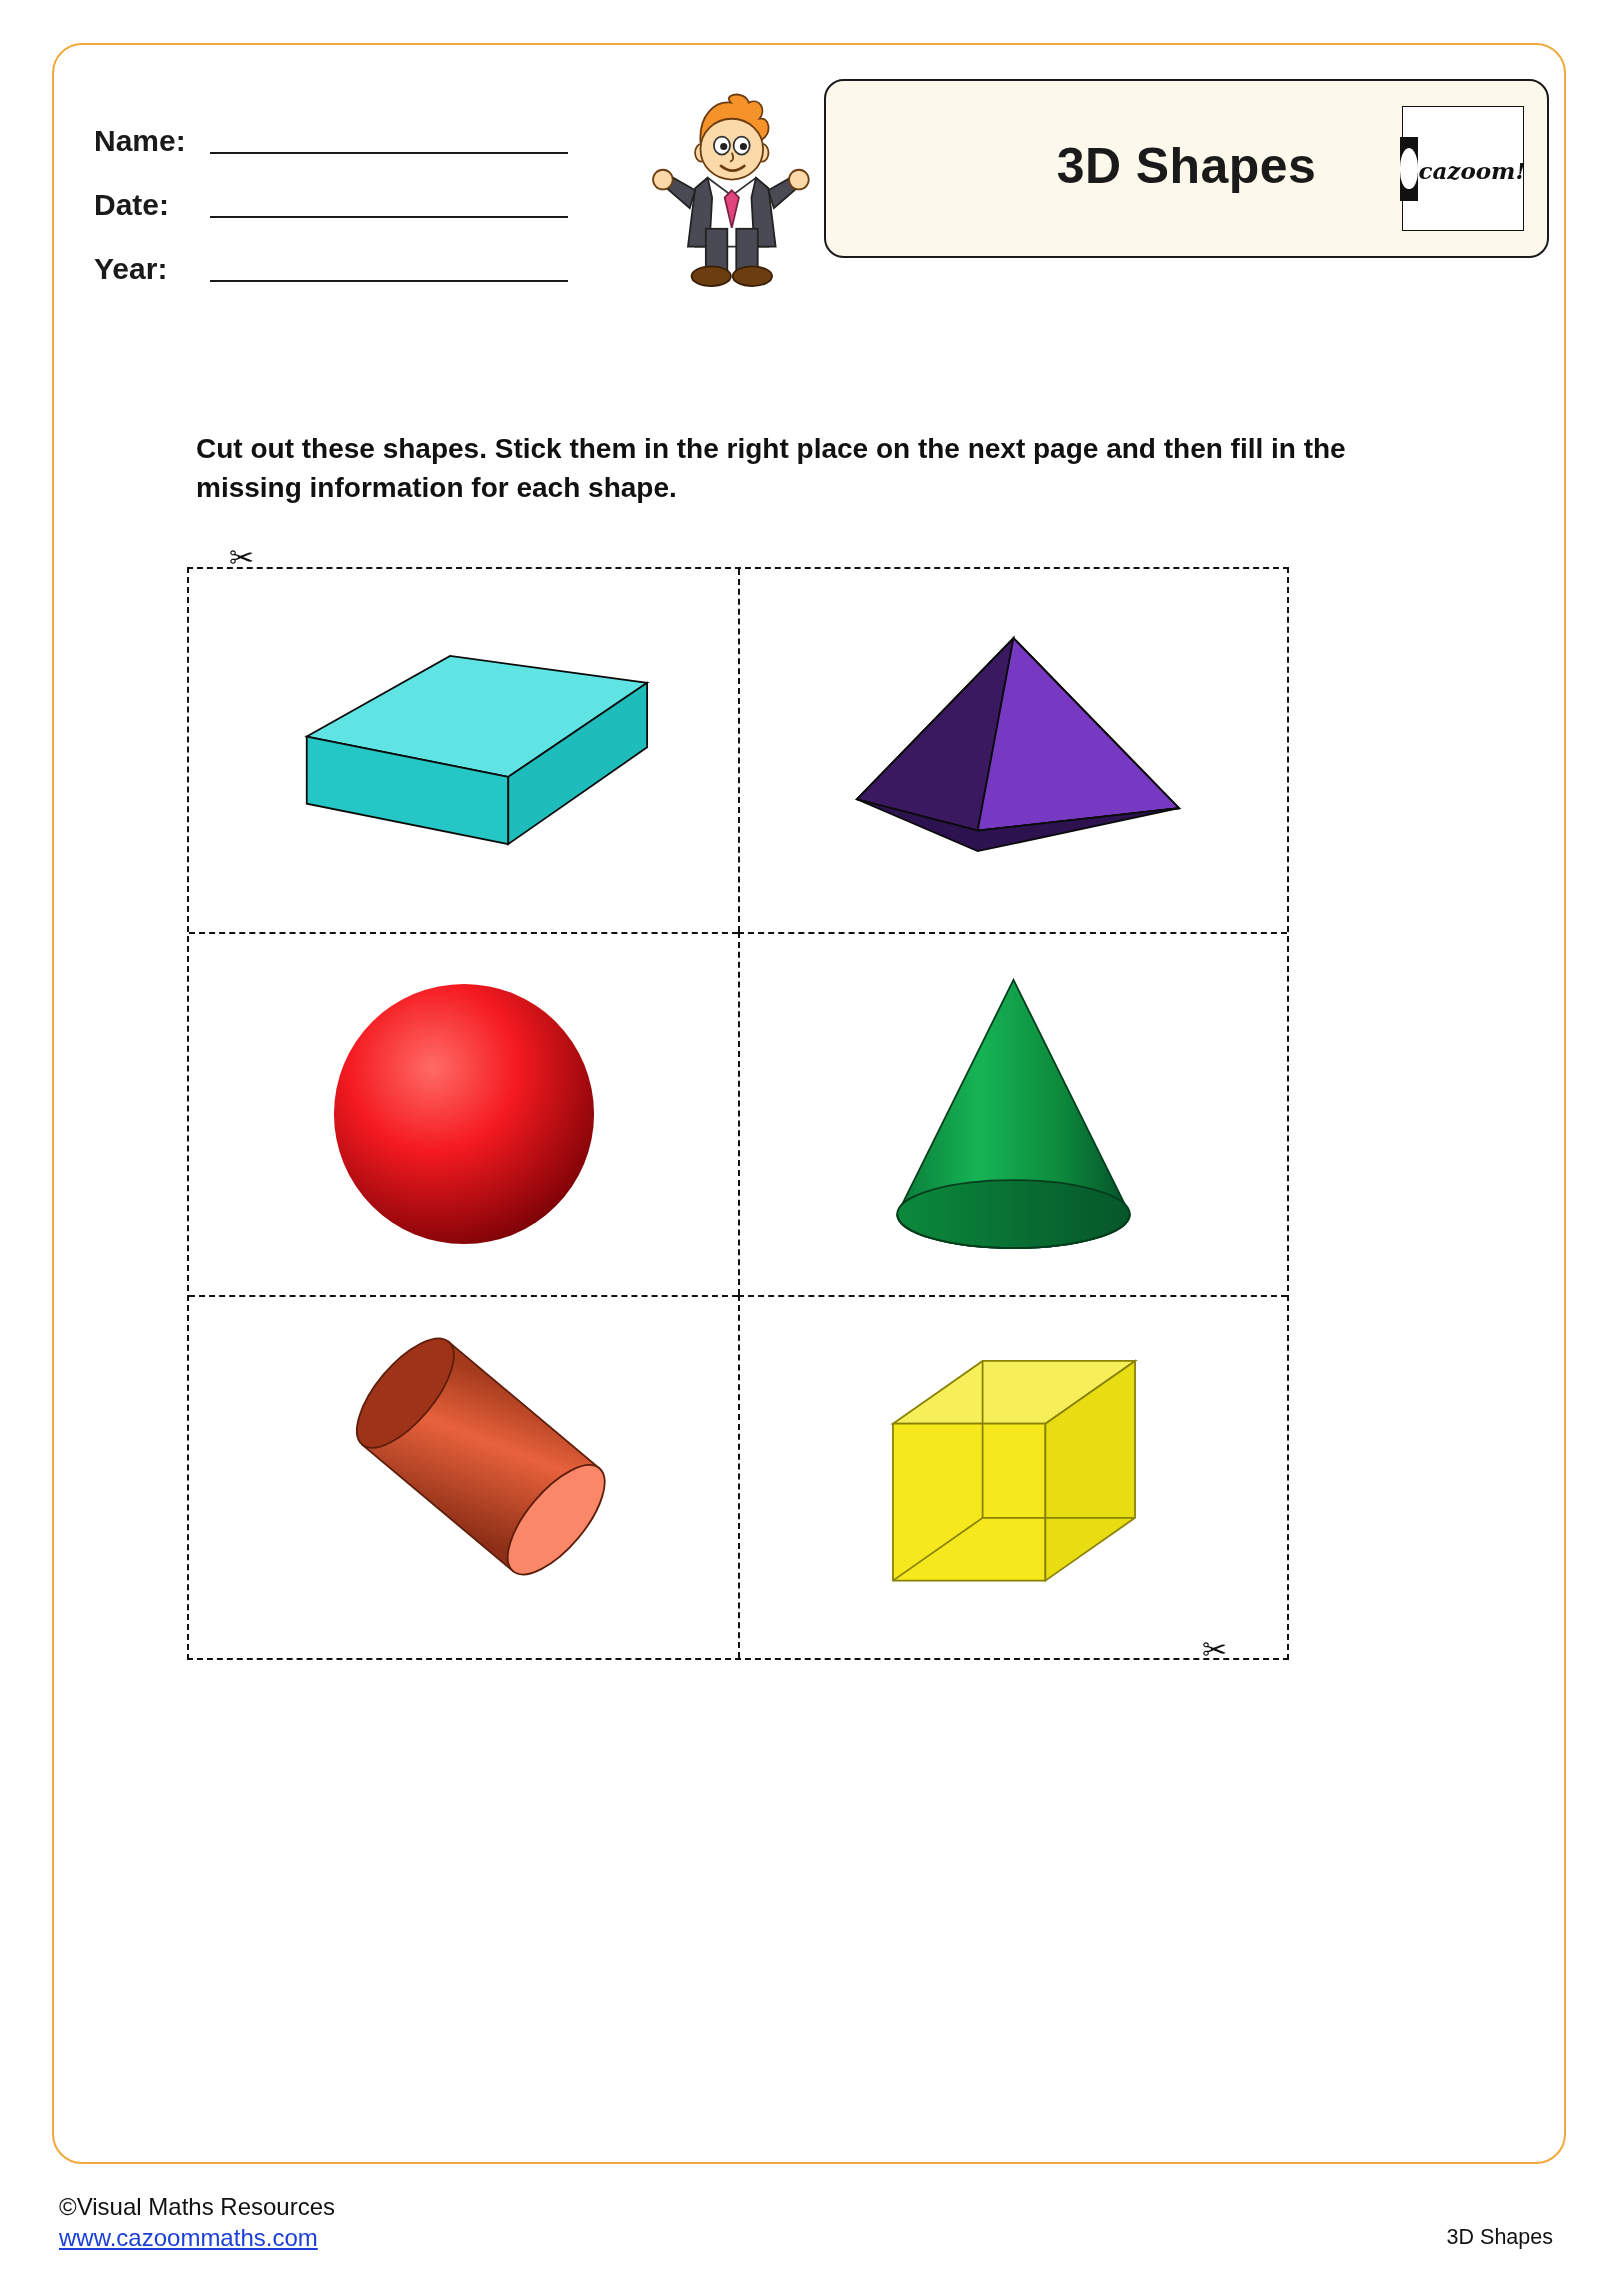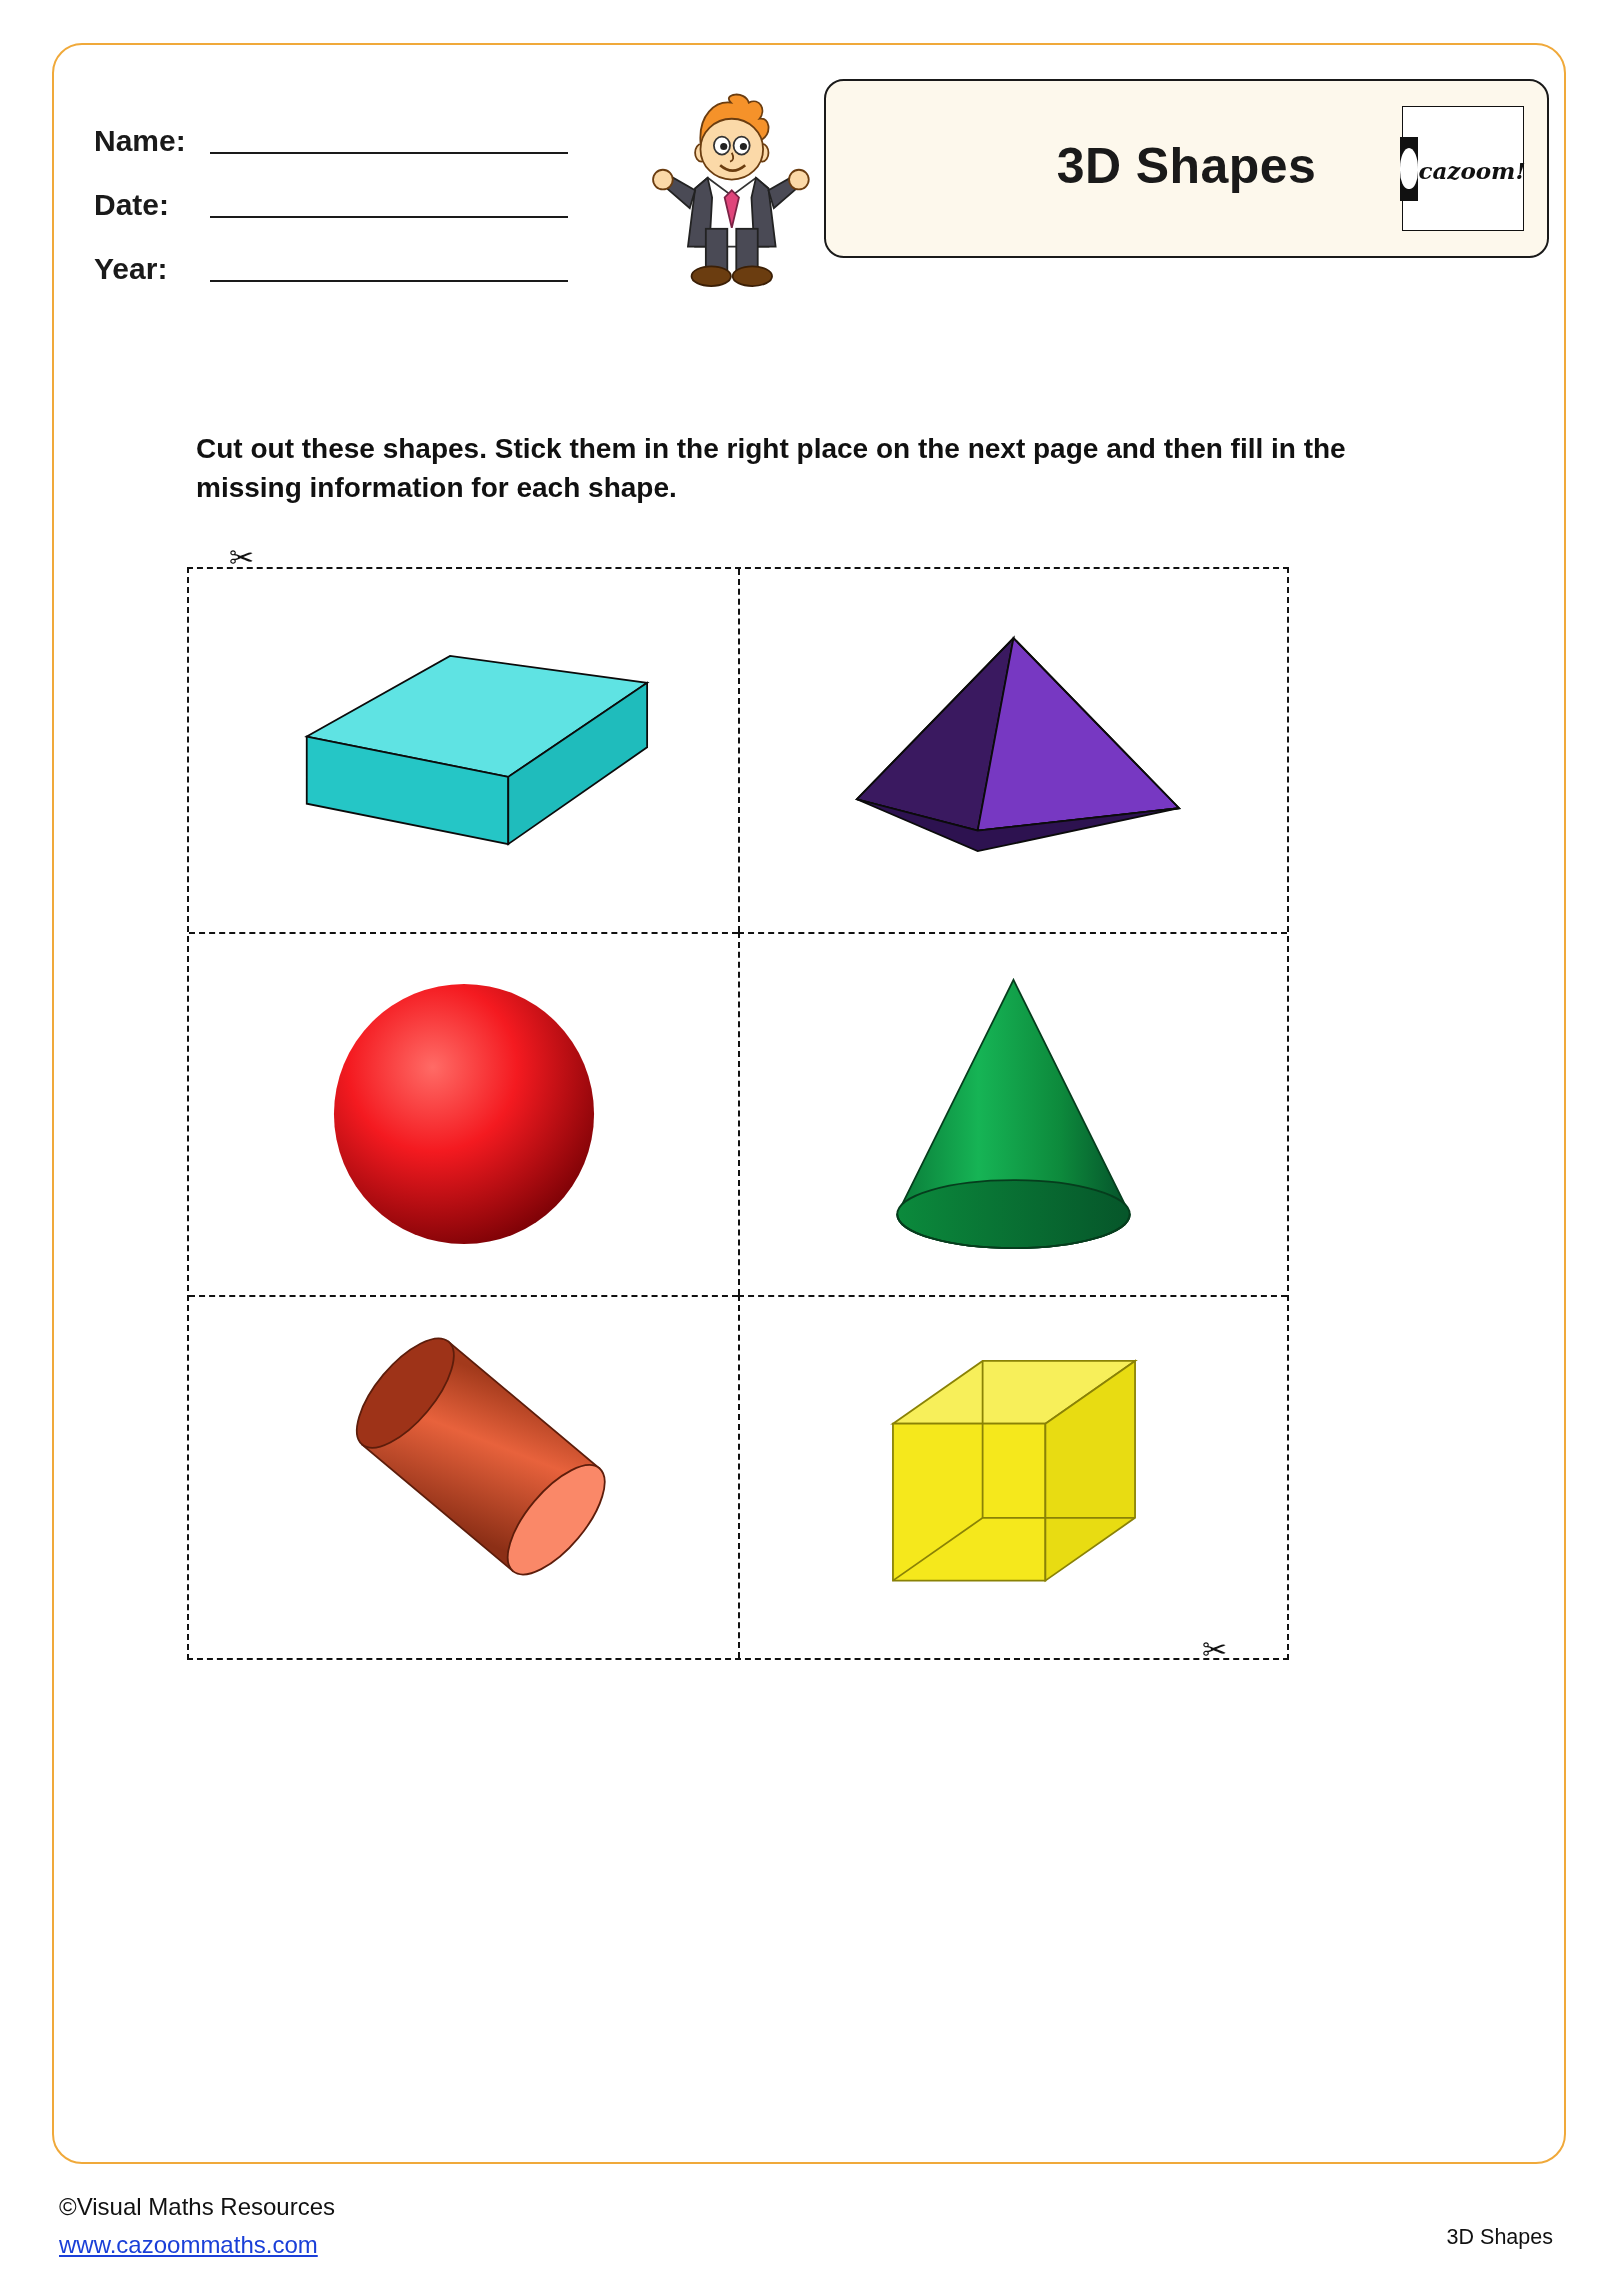--- a/index.html
+++ b/index.html
@@ -142,21 +142,21 @@
     font-size: 30px;
     color: #111;
     line-height: 1;
   }
   .sc-tl { left: 175px; top: 498px; }
   .sc-br { left: 1148px; top: 1590px; }
 
   
   .footer { position: absolute; left: 0; top: 2189px; width: 100%; }
   .footer-left { position: absolute; left: 59px; top: 4px; font-size: 24px; color: #111; }
-  .footer-link { display: block; margin-top: 10px; color: #1a3fd8; text-decoration: underline; }
+  .footer-link { display: block; margin-top: 3px; color: #1a3fd8; text-decoration: underline; }
   .footer-right { position: absolute; right: 63px; top: 36px; font-size: 21.5px; color: #111; }
 </style>
 </head>
 <body>
 
 <div class="page-frame">
 
   <div class="header">
 
     <div class="fields">

